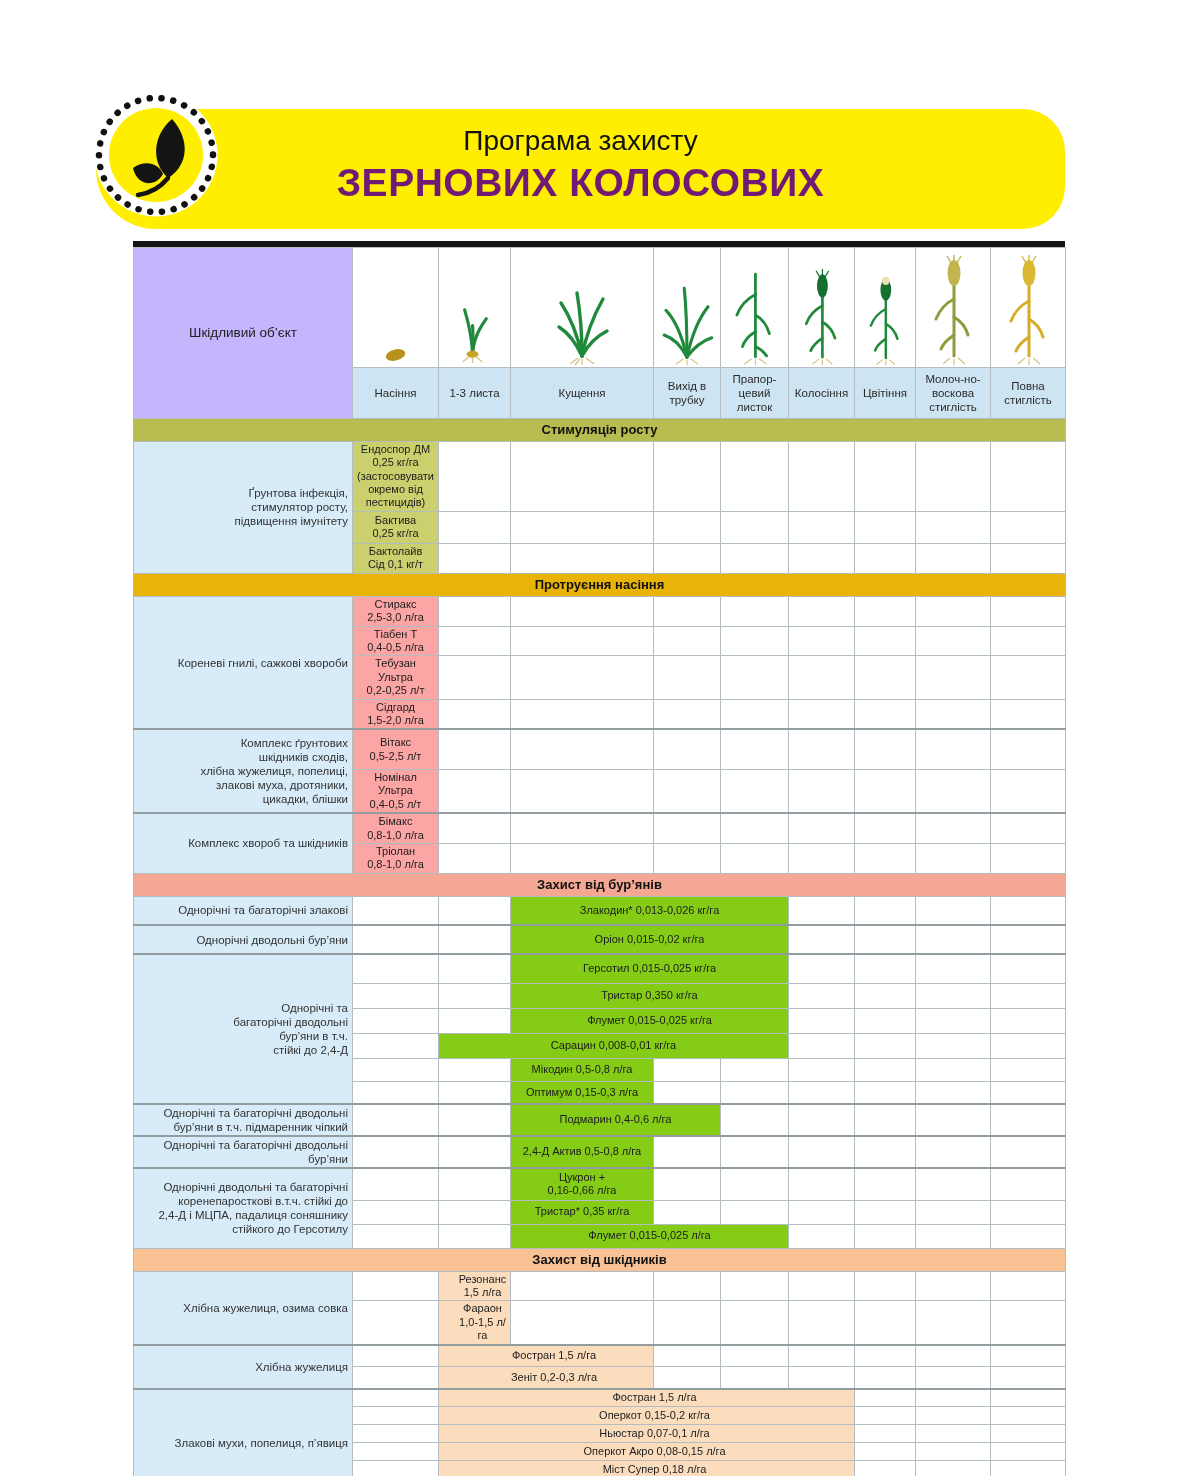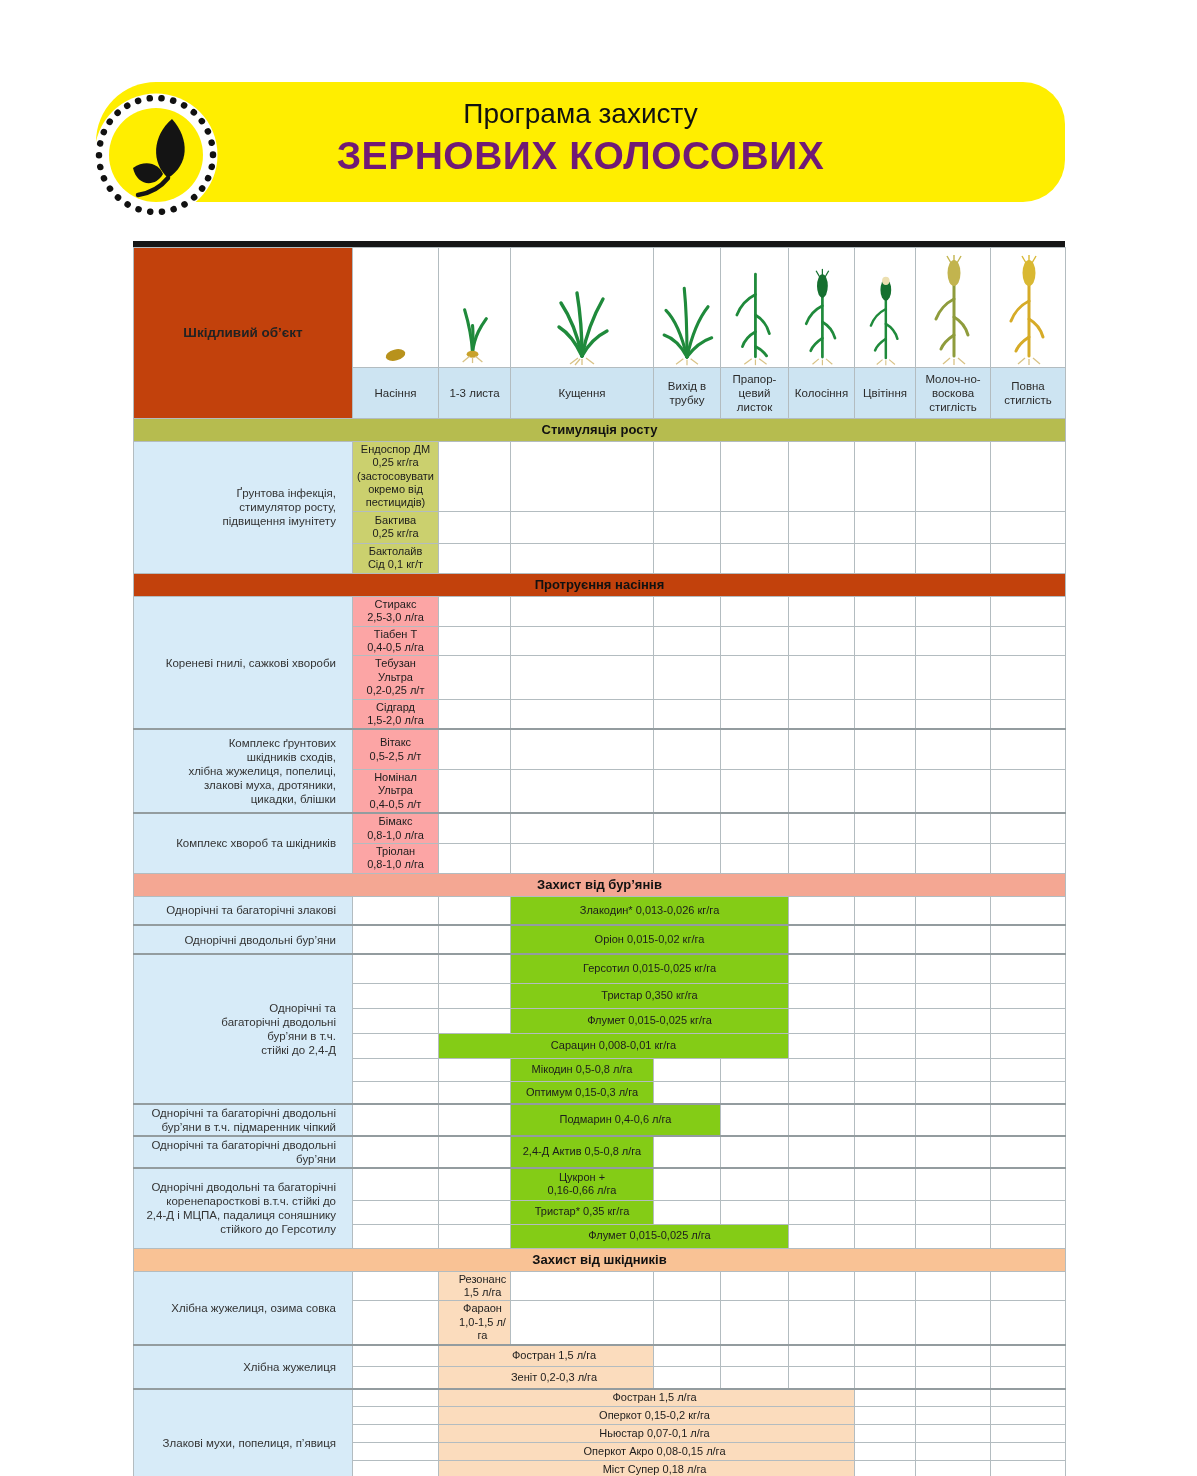--- a/index.html
+++ b/index.html
@@ -3,21 +3,21 @@
 <meta charset="utf-8">
 <style>
   html,body{margin:0;padding:0;}
   body{
     width:1197px;height:1476px;background:#ffffff;position:relative;
     font-family:"Liberation Sans", sans-serif;color:#1c1c1c;
     -webkit-font-smoothing:antialiased;
   }
   
   .banner{
-    position:absolute;left:96px;top:82px;width:969px;height:120px;
+    position:absolute;left:96px;top:109px;width:969px;height:120px;
     background:#ffee00;border-radius:42px;border-top-left-radius:60px;border-bottom-left-radius:60px;
   }
   .banner .t1{
     position:absolute;left:0;right:0;top:16px;text-align:center;
     font-size:28px;color:#111;
   }
   .banner .t2{
     position:absolute;left:0;right:0;top:52px;text-align:center;
     font-size:39px;font-weight:bold;color:#701a75;letter-spacing:.5px;
   }
@@ -26,31 +26,31 @@
   .tablewrap{
     position:absolute;left:133px;top:241px;width:932px;
     border-top:6px solid #161616;border-bottom:5px solid #161616;
   }
   table{border-collapse:collapse;table-layout:fixed;width:932px;}
   td{
     border:1px solid #b3bcc0;font-size:11px;line-height:1.22;
     text-align:center;vertical-align:middle;padding:1px 3px;color:#1c1c1c;
     overflow:hidden;
   }
-  .pesthdr{background:#c2410c;font-weight:bold;font-size:13.5px;color:#222;}
+  .pesthdr{background:#c4b5fd;font-weight:normal;font-size:13.5px;color:#222;}
   .imgcell{background:#fff;vertical-align:bottom;padding:0 1px;}
   .imgcell svg{display:block;width:100%;height:112px;}
   .stagecell{background:#cde4f2;font-size:11.5px;color:#2b2b2b;height:48px;}
   .band{font-weight:bold;font-size:13px;color:#111;padding:3px;margin-left:14px;}
   .band.growth{background:#b6bc4f;}
-  .band.seed{background:#c2410c;}
+  .band.seed{background:#eab308;}
   .band.weed{background:#f4a793;}
   .band.insect{background:#f9c295;}
   .lbl{
-    background:#d7ebf8;text-align:right;padding-right:16px;padding-left:6px;
+    background:#d7ebf8;text-align:right;padding-right:4px;padding-left:6px;
     font-size:11.5px;color:#333;white-space:pre-line;
   }
   .p{white-space:pre-line;}
   .p.growth{background:#cbd06e;}
   .p.seed{background:#fca5a5;}
   .p.weed{background:#84cc16;}
   .p.insect{background:#fbdcbd;padding-left:19px;}
   .w{background:#ffffff;}
   tr.gs td{border-top:2px solid #939c9f;}
 </style>

